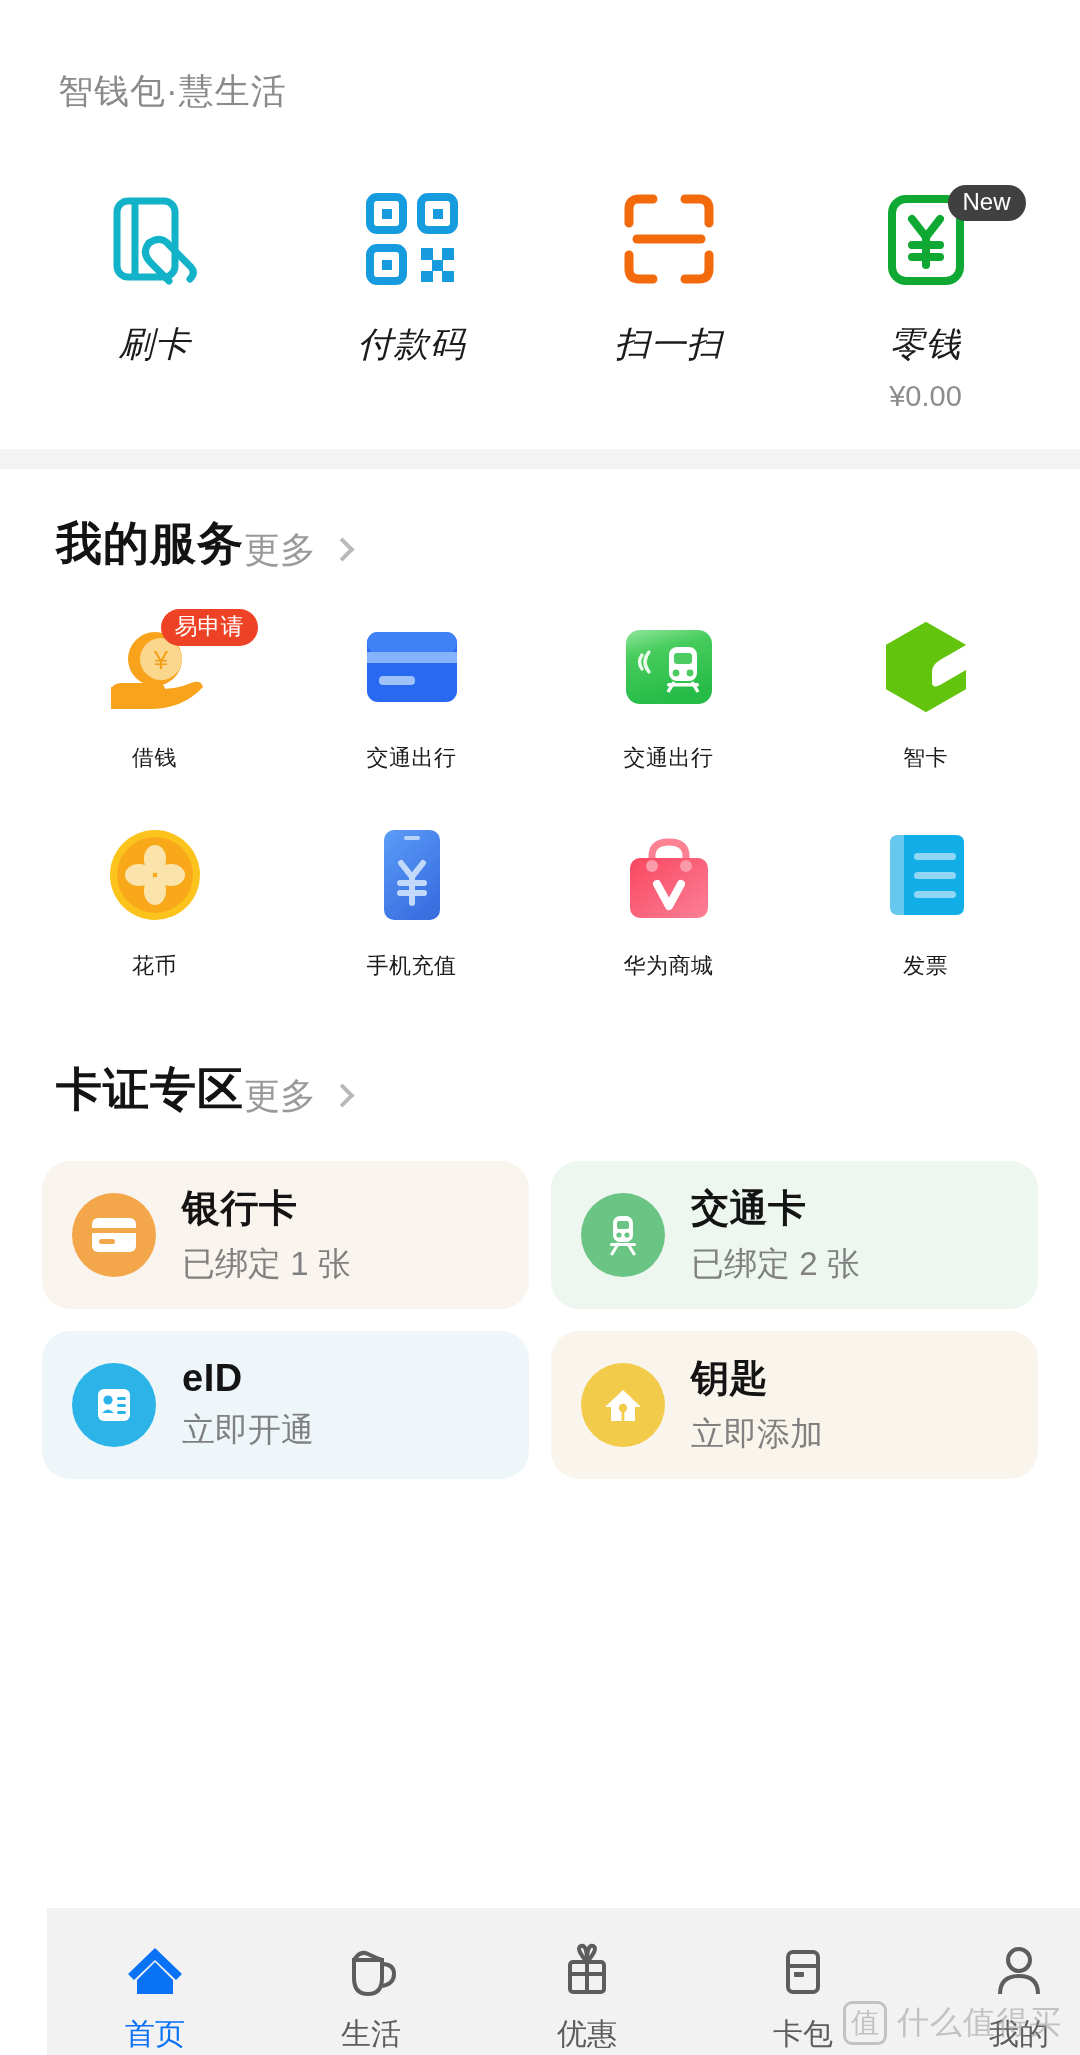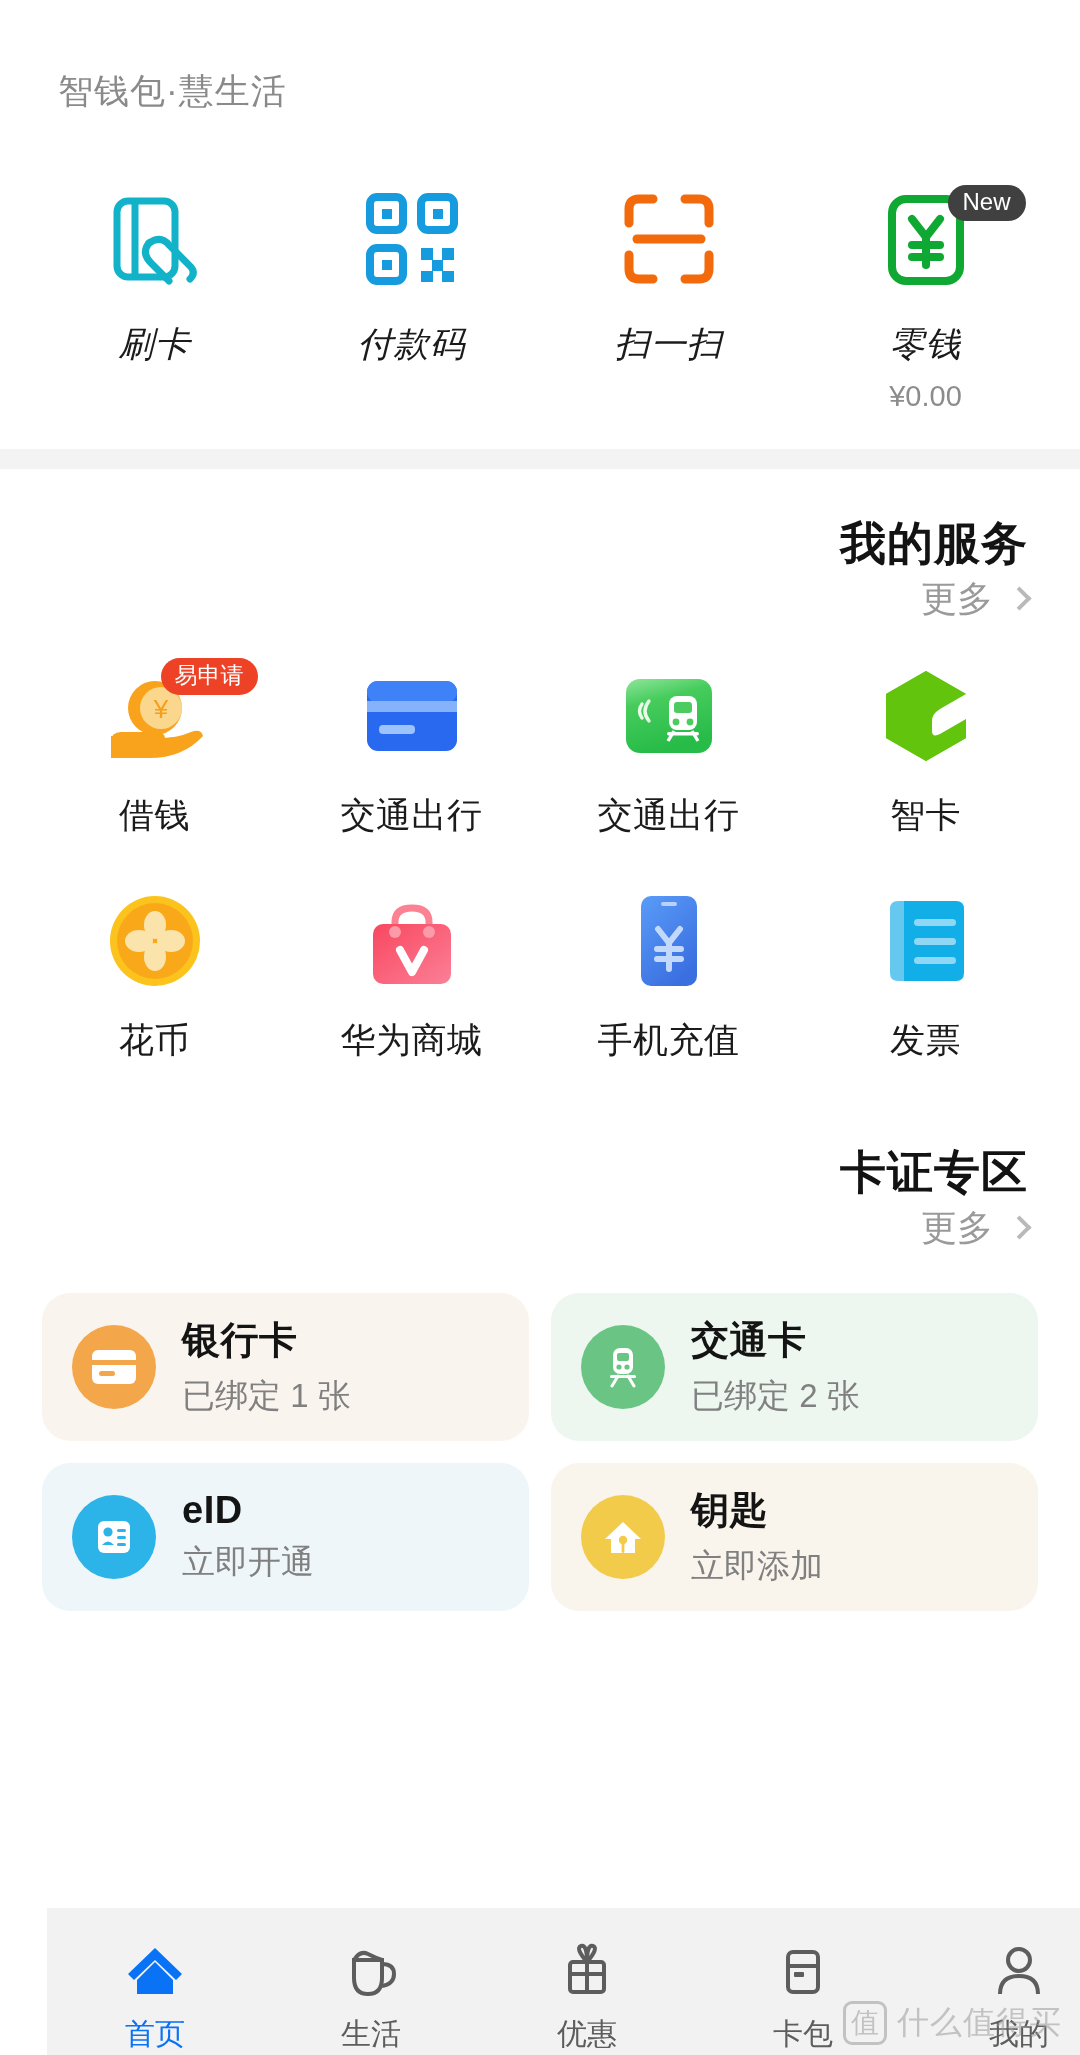--- a/index.html
+++ b/index.html
@@ -46,42 +46,41 @@
     background:#404040; color:#fff; font-size:24px;
     padding:5px 15px 7px; border-radius:20px; line-height:1;
     white-space:nowrap; z-index:3;
   }
 
   
   .band { height:20px; background:#f3f3f3; margin-top:36px; }
 
   
   .section-head {
-    display:flex; align-items:flex-end; justify-content:flex-end;
+    display:flex; align-items:flex-end; justify-content:flex-start;
     padding:0 52px 0 56px;
-    flex-direction:column;
   }
   .section-title { font-size:46px; font-weight:bold; color:#131313; letter-spacing:1px; }
   .section-more { display:flex; align-items:center; color:#9a9a9a; font-size:36px; }
   .chev {
     width:17px; height:17px; border-right:4px solid #b9b9b9; border-top:4px solid #b9b9b9;
     transform:rotate(45deg); margin-left:18px; margin-bottom:3px;
   }
 
   
   .svc-grid { display:flex; flex-wrap:wrap; padding:0 26px; margin-top:42px; }
   .svc-item {
     width:25%; display:flex; flex-direction:column; align-items:center;
     margin-bottom:52px; position:relative;
   }
   .svc-icon-wrap {
     height:100px; display:flex; align-items:center; justify-content:center;
     position:relative; width:100%;
   }
-  .svc-label { font-size:35px; color:#1b1b1b; margin-top:26px; letter-spacing:0.5px; }
+  .svc-label { font-size:22px; color:#1b1b1b; margin-top:26px; letter-spacing:0.5px; }
   .badge-cn {
     position:absolute; top:-8px; left:calc(50% + 6px);
     background:#ee4226; color:#fff; font-size:23px;
     padding:6px 14px 8px; border-radius:22px; line-height:1;
     white-space:nowrap; z-index:3;
   }
 
   
   .tiles { display:flex; flex-wrap:wrap; padding:0 42px; margin-top:40px; gap:22px; }
   .tile {
@@ -285,39 +284,20 @@
               <ellipse cx="32" cy="48" rx="14" ry="11"></ellipse>
               <ellipse cx="64" cy="48" rx="14" ry="11"></ellipse>
             </g>
           </svg>
         </div>
         <div class="svc-label">花币</div>
       </div>
 
       <div class="svc-item">
         <div class="svc-icon-wrap">
-          <svg width="90" height="94" viewBox="0 0 90 94">
-            <defs>
-              <linearGradient id="gBag" x1="0" y1="0" x2="1" y2="1">
-                <stop offset="0" stop-color="#f8475f"></stop>
-                  <stop offset="1" stop-color="#fb8097"></stop>
-              </linearGradient>
-            </defs>
-            <path d="M28 34 v-6 q0-14 17-14 t17 14 v6" fill="none" stroke="#fb8193" stroke-width="7"></path>
-            <rect x="6" y="30" width="78" height="60" rx="10" fill="url(#gBag)"></rect>
-            <circle cx="28" cy="38" r="6" fill="#fb9aa9"></circle>
-            <circle cx="62" cy="38" r="6" fill="#fb9aa9"></circle>
-            <path d="M33 56 L45 78 L57 56" fill="none" stroke="#ffffff" stroke-width="8" stroke-linecap="round" stroke-linejoin="round"></path>
-          </svg>
-        </div>
-        <div class="svc-label">华为商城</div>
-      </div>
-
-      <div class="svc-item">
-        <div class="svc-icon-wrap">
           <svg width="62" height="96" viewBox="0 0 62 96">
             <defs>
               <linearGradient id="gPhone" x1="0" y1="0" x2="0.6" y2="1">
                 <stop offset="0" stop-color="#5a9cf8"></stop>
                   <stop offset="1" stop-color="#3a6fe0"></stop>
               </linearGradient>
             </defs>
             <rect x="3" y="3" width="56" height="90" rx="10" fill="url(#gPhone)"></rect>
             <rect x="23" y="9" width="16" height="4" rx="2" fill="#b8d3fb"></rect>
             <g stroke="#c3d9fb" stroke-width="6" stroke-linecap="round" fill="none">
@@ -327,20 +307,39 @@
               <line x1="19" y1="56" x2="43" y2="56"></line>
               <line x1="19" y1="66" x2="43" y2="66"></line>
             </g>
           </svg>
         </div>
         <div class="svc-label">手机充值</div>
       </div>
 
       <div class="svc-item">
         <div class="svc-icon-wrap">
+          <svg width="90" height="94" viewBox="0 0 90 94">
+            <defs>
+              <linearGradient id="gBag" x1="0" y1="0" x2="1" y2="1">
+                <stop offset="0" stop-color="#f8475f"></stop>
+                  <stop offset="1" stop-color="#fb8097"></stop>
+              </linearGradient>
+            </defs>
+            <path d="M28 34 v-6 q0-14 17-14 t17 14 v6" fill="none" stroke="#fb8193" stroke-width="7"></path>
+            <rect x="6" y="30" width="78" height="60" rx="10" fill="url(#gBag)"></rect>
+            <circle cx="28" cy="38" r="6" fill="#fb9aa9"></circle>
+            <circle cx="62" cy="38" r="6" fill="#fb9aa9"></circle>
+            <path d="M33 56 L45 78 L57 56" fill="none" stroke="#ffffff" stroke-width="8" stroke-linecap="round" stroke-linejoin="round"></path>
+          </svg>
+        </div>
+        <div class="svc-label">华为商城</div>
+      </div>
+
+      <div class="svc-item">
+        <div class="svc-icon-wrap">
           <svg width="84" height="92" viewBox="0 0 84 92">
             <path d="M6 14 q0-8 8-8 h12 v80 h-12 q-8 0 -8 -8 z" fill="#66c8ef"></path>
             <path d="M20 6 h52 q8 0 8 8 v64 q0 8 -8 8 h-52 z" fill="#12aee8"></path>
             <g fill="#8fd7f4">
               <rect x="30" y="24" width="42" height="7" rx="3.5"></rect>
               <rect x="30" y="43" width="42" height="7" rx="3.5"></rect>
               <rect x="30" y="62" width="42" height="7" rx="3.5"></rect>
             </g>
           </svg>
         </div>

